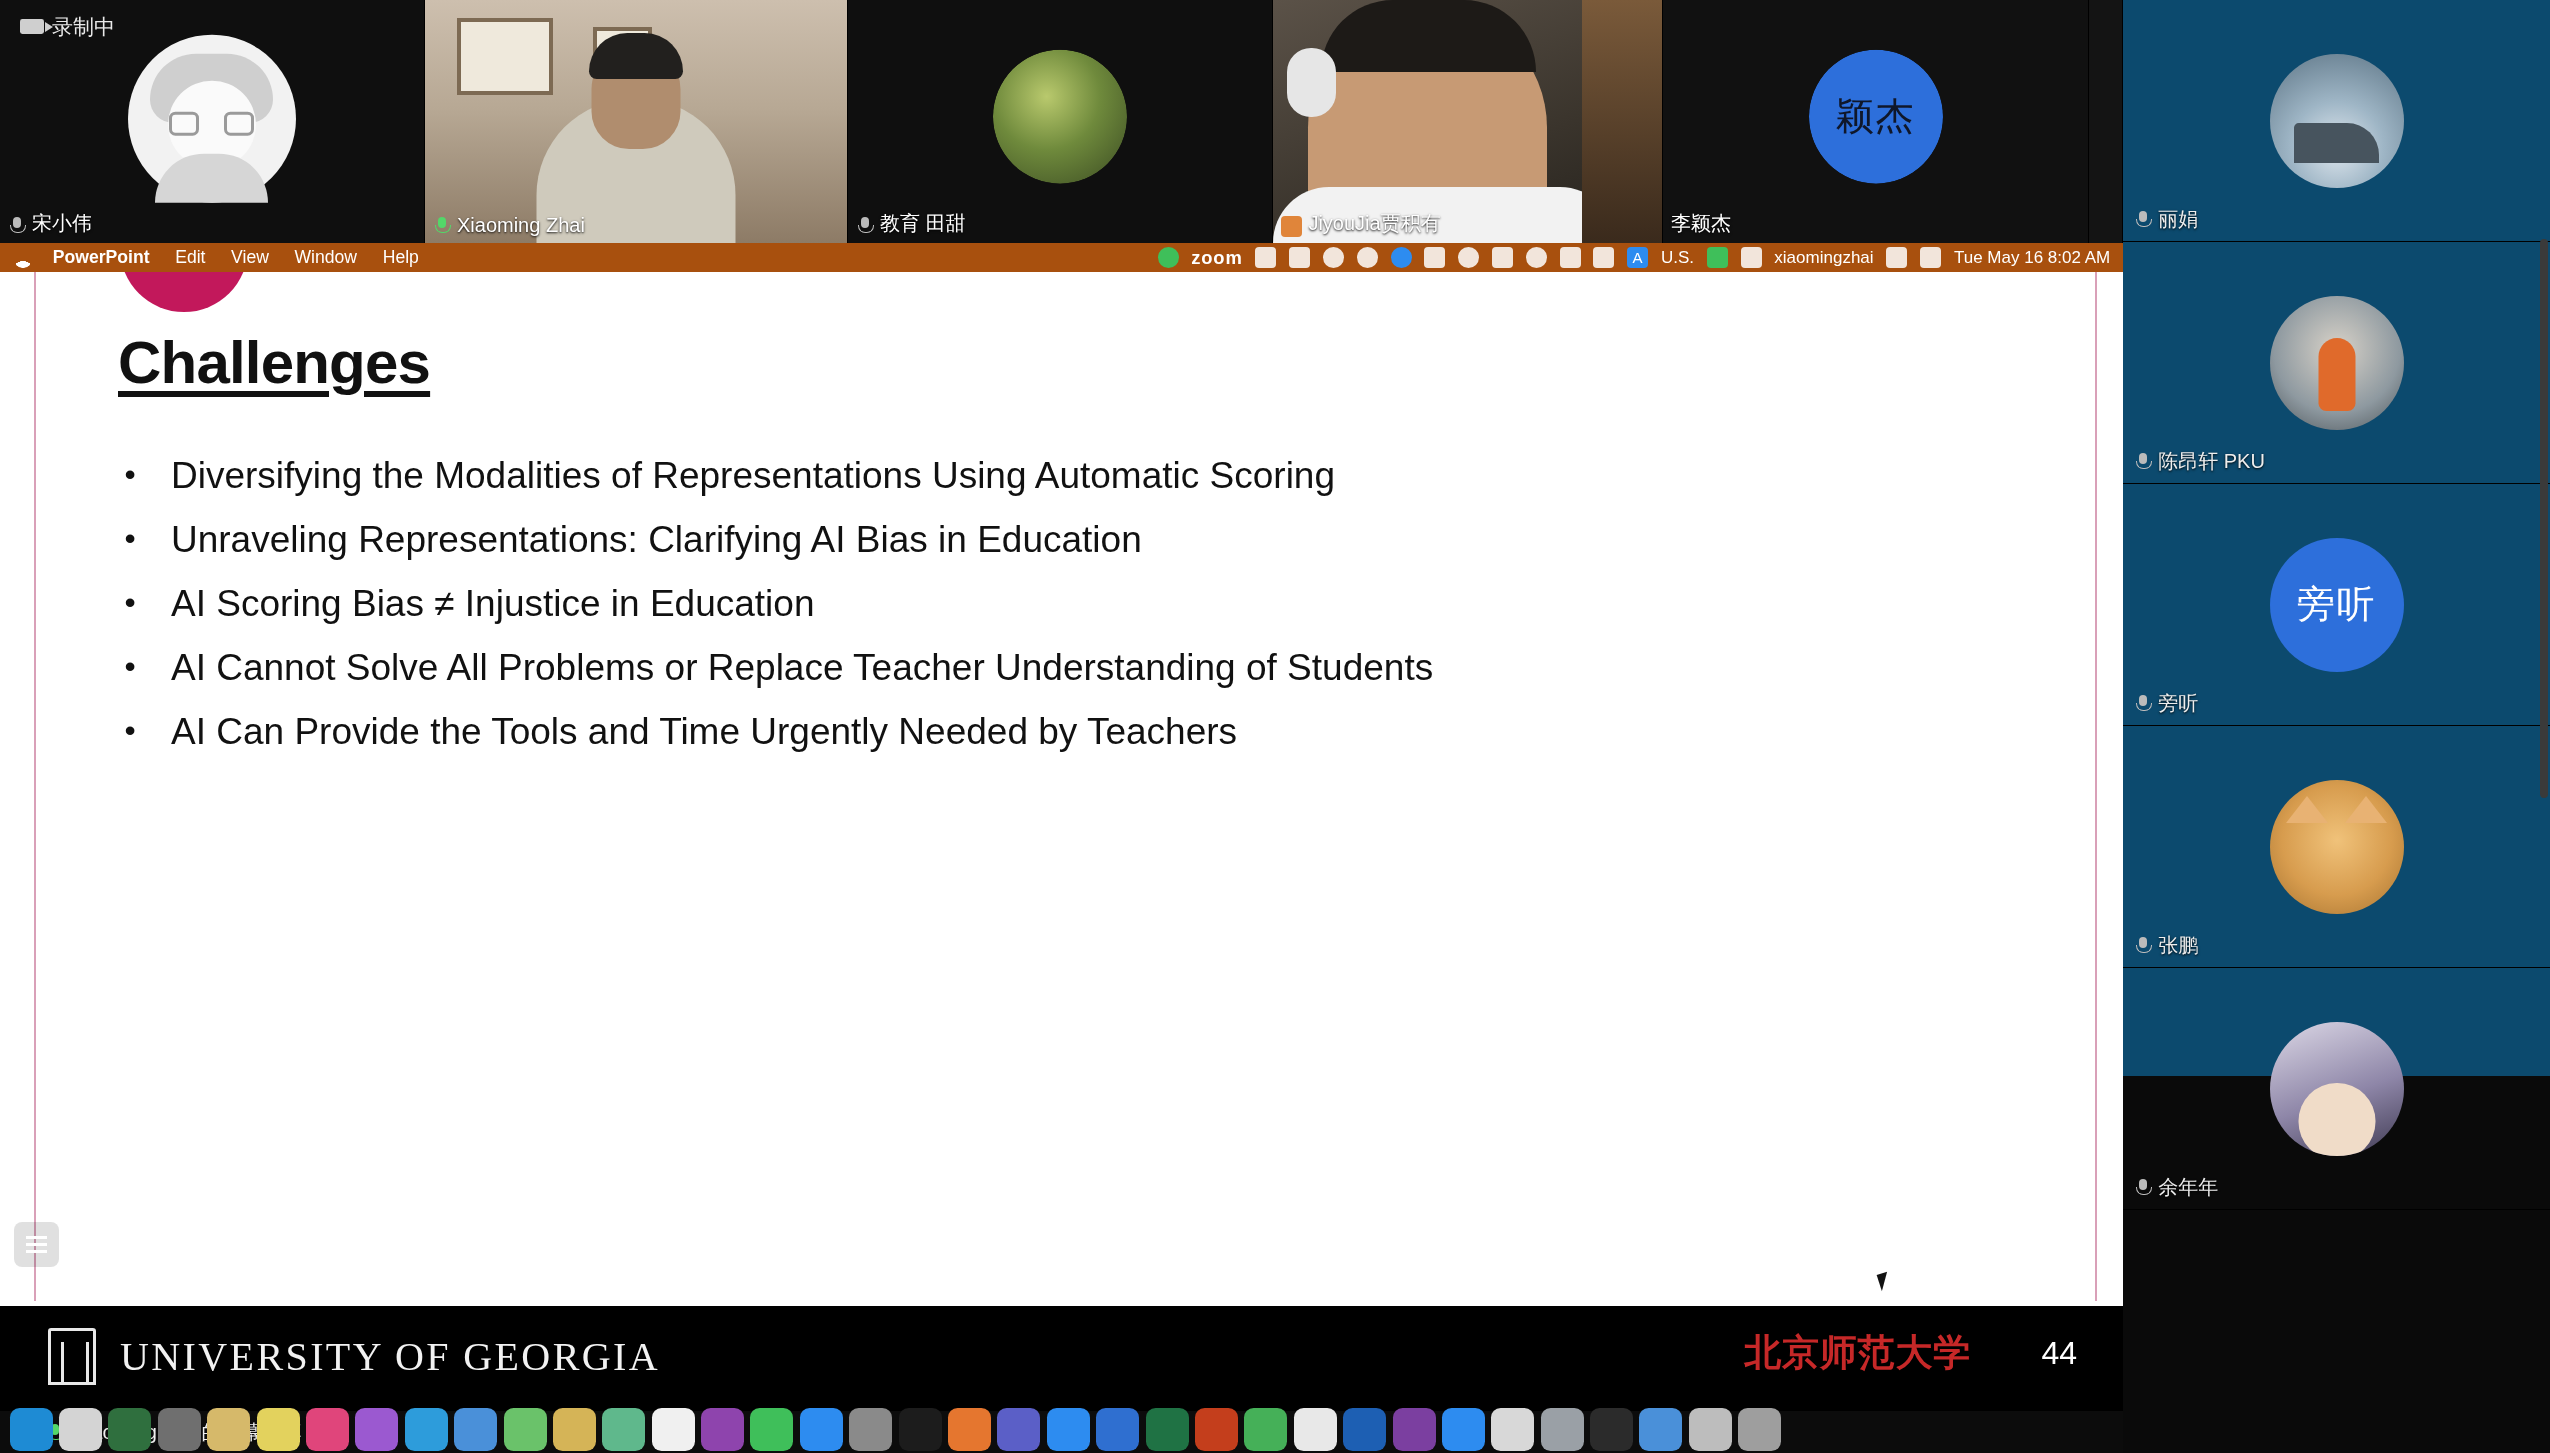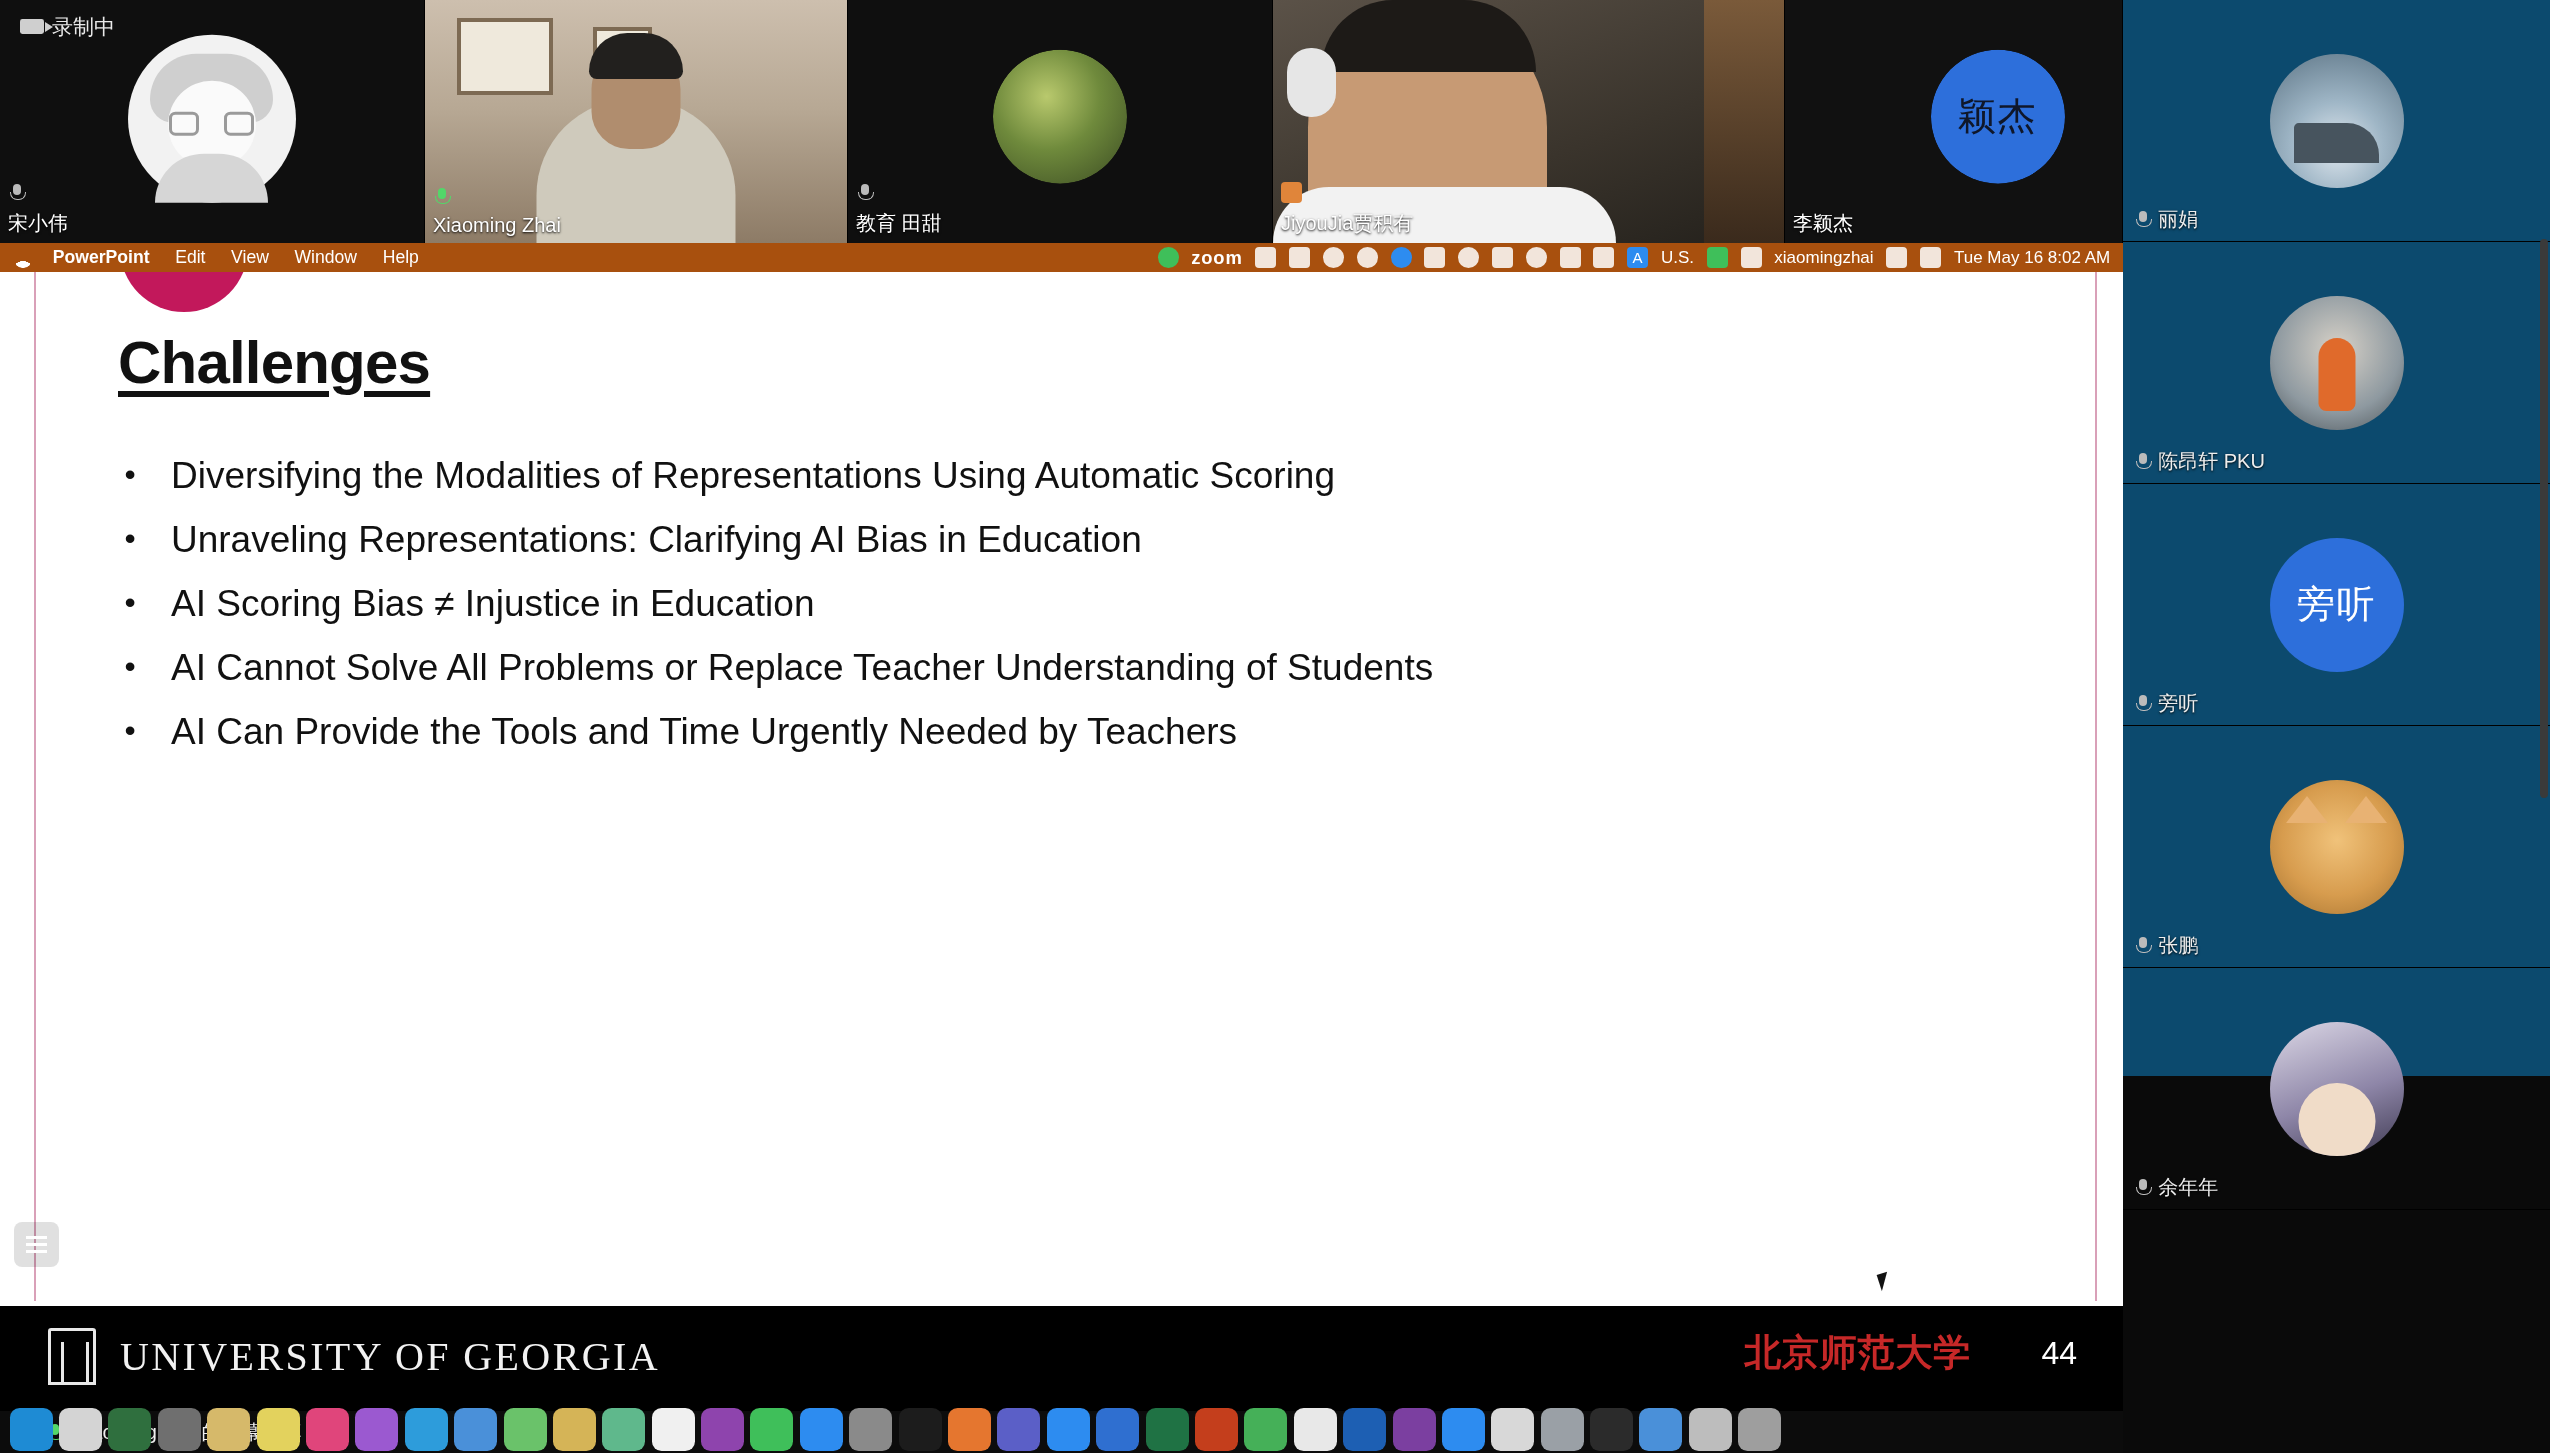--- a/index.html
+++ b/index.html
@@ -24,25 +24,24 @@
   }
   .vtile {
     position: relative;
     height: 243px;
     overflow: hidden;
     border-right: 0.8px solid #000;
     flex: 0 0 auto;
   }
   .vtile .name {
     position: absolute; bottom: 6.4px; left: 8px;
-    display: flex; align-items: flex-start; gap: 6.4px;
+    display: flex; align-items: flex-end; gap: 6.4px;
     color: #fff; font-size: 20px;
     text-shadow: 0 0.8px 2.4px #000;
     white-space: nowrap;
-    flex-direction: column;
   }
   .mic {
     width: 17.6px; height: 21px; display: inline-block;
     position: relative; flex: 0 0 auto;
   }
   .mic::before {
     content: ""; position: absolute; left: 4.8px; top: 1.6px;
     width: 8px; height: 11.2px; border-radius: 4px; background: #ddd;
   }
   .mic::after {
@@ -388,21 +387,21 @@
     <div class="vtile tile-dark" style="width:425px">
       <div class="avatar-circle">
           <div class="nature-circle"></div>
         </div>
       <div class="name">
         <span class="mic muted"></span>
         <span>教育 田甜</span>
       </div>
     </div>
 
-    <div class="vtile tile-office" style="width:512px">
+    <div class="vtile tile-office" style="width:390px">
       <div class="headset-person">
         <div style="position:absolute;left:35px;top:8px;width:239px;height:231px;background:#c79a74;border-radius:120px 120px 48px 48px"></div>
         <div style="position:absolute;left:48px;top:0px;width:215px;height:72px;background:#1d1a17;border-radius:108px 108px 0 0"></div>
         <div style="position:absolute;left:14.4px;top:48px;width:49px;height:69px;background:#e6e6e6;border-radius:24px"></div>
         <div style="position:absolute;left:0;bottom:0;width:343px;height:56px;background:#f2f2f2;border-radius:96px 96px 0 0"></div>
         <div style="position:absolute;right:0;top:0;width:80px;height:243px;background:linear-gradient(180deg,#7a5a3a,#3a2a1c)"></div>
       </div>
       <div class="name">
         <span style="width:21px;height:21px;border-radius:4px;background:#e0853a;display:inline-block"></span>
         <span>JiyouJia贾积有</span>

